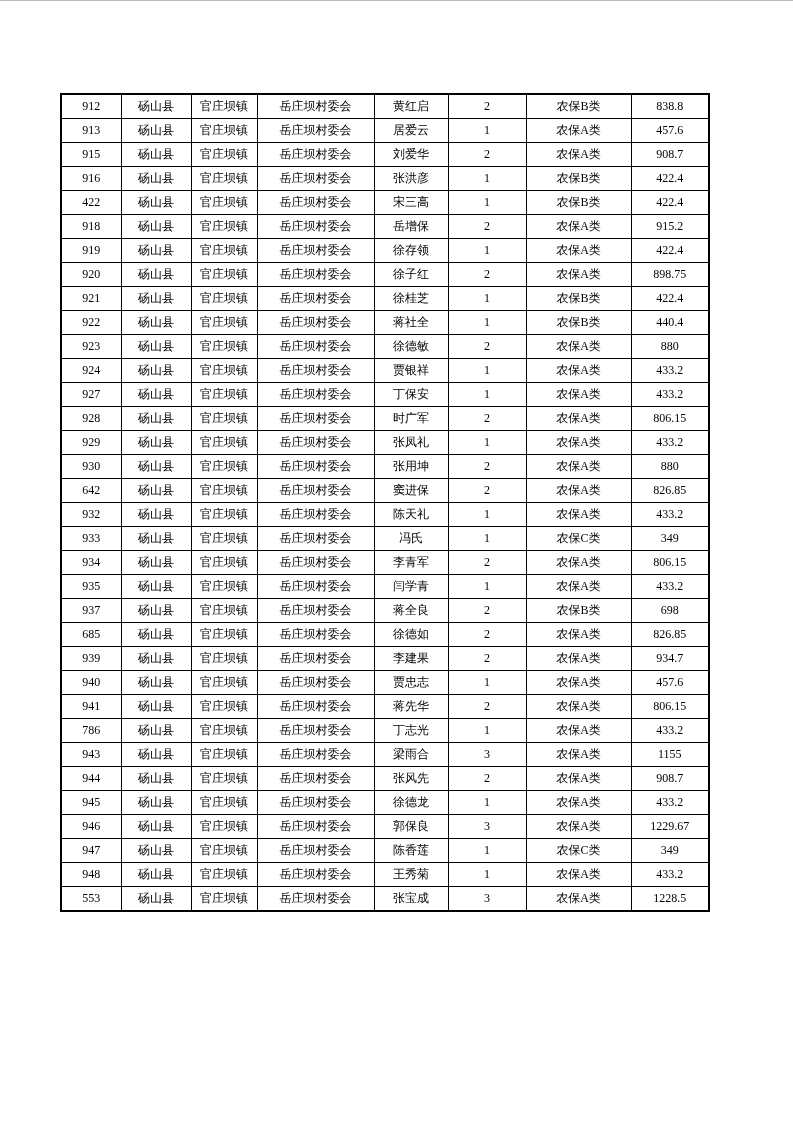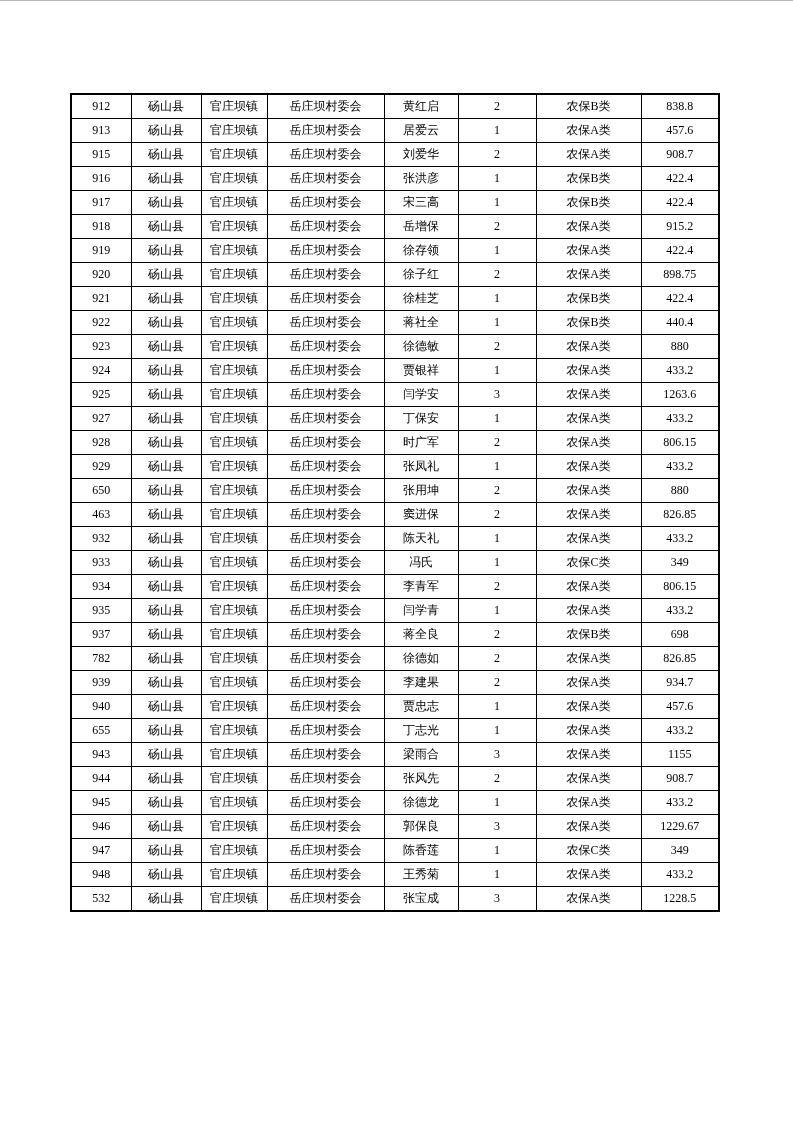--- a/index.html
+++ b/index.html
@@ -19,21 +19,21 @@
     position: absolute;
     top: 0;
     left: 0;
     width: 793px;
     height: 1px;
     background: #b8b8b8;
   }
   table.payment-table {
     position: absolute;
     top: 93px;
-    left: 70px;
+    left: 60px;
     width: 648px;
     border-collapse: collapse;
     table-layout: fixed;
     border: 2px solid #000000;
   }
   table.payment-table td {
     border: 1px solid #000000;
     height: 23px;
     line-height: 23px;
     padding: 0;
@@ -104,21 +104,21 @@
           <td>916</td>
           <td>砀山县</td>
           <td>官庄坝镇</td>
           <td>岳庄坝村委会</td>
           <td>张洪彦</td>
           <td>1</td>
           <td>农保B类</td>
           <td>422.4</td>
         </tr>
         <tr>
-          <td>917</td>
+          <td>422</td>
           <td>砀山县</td>
           <td>官庄坝镇</td>
           <td>岳庄坝村委会</td>
           <td>宋三高</td>
           <td>1</td>
           <td>农保B类</td>
           <td>422.4</td>
         </tr>
         <tr>
           <td>918</td>
@@ -184,30 +184,20 @@
           <td>924</td>
           <td>砀山县</td>
           <td>官庄坝镇</td>
           <td>岳庄坝村委会</td>
           <td>贾银祥</td>
           <td>1</td>
           <td>农保A类</td>
           <td>433.2</td>
         </tr>
         <tr>
-          <td>925</td>
-          <td>砀山县</td>
-          <td>官庄坝镇</td>
-          <td>岳庄坝村委会</td>
-          <td>闫学安</td>
-          <td>3</td>
-          <td>农保A类</td>
-          <td>1263.6</td>
-        </tr>
-        <tr>
           <td>927</td>
           <td>砀山县</td>
           <td>官庄坝镇</td>
           <td>岳庄坝村委会</td>
           <td>丁保安</td>
           <td>1</td>
           <td>农保A类</td>
           <td>433.2</td>
         </tr>
         <tr>
@@ -224,31 +214,31 @@
           <td>929</td>
           <td>砀山县</td>
           <td>官庄坝镇</td>
           <td>岳庄坝村委会</td>
           <td>张凤礼</td>
           <td>1</td>
           <td>农保A类</td>
           <td>433.2</td>
         </tr>
         <tr>
-          <td>650</td>
+          <td>930</td>
           <td>砀山县</td>
           <td>官庄坝镇</td>
           <td>岳庄坝村委会</td>
           <td>张用坤</td>
           <td>2</td>
           <td>农保A类</td>
           <td>880</td>
         </tr>
         <tr>
-          <td>463</td>
+          <td>642</td>
           <td>砀山县</td>
           <td>官庄坝镇</td>
           <td>岳庄坝村委会</td>
           <td>窦进保</td>
           <td>2</td>
           <td>农保A类</td>
           <td>826.85</td>
         </tr>
         <tr>
           <td>932</td>
@@ -294,21 +284,21 @@
           <td>937</td>
           <td>砀山县</td>
           <td>官庄坝镇</td>
           <td>岳庄坝村委会</td>
           <td>蒋全良</td>
           <td>2</td>
           <td>农保B类</td>
           <td>698</td>
         </tr>
         <tr>
-          <td>782</td>
+          <td>685</td>
           <td>砀山县</td>
           <td>官庄坝镇</td>
           <td>岳庄坝村委会</td>
           <td>徐德如</td>
           <td>2</td>
           <td>农保A类</td>
           <td>826.85</td>
         </tr>
         <tr>
           <td>939</td>
@@ -324,21 +314,31 @@
           <td>940</td>
           <td>砀山县</td>
           <td>官庄坝镇</td>
           <td>岳庄坝村委会</td>
           <td>贾忠志</td>
           <td>1</td>
           <td>农保A类</td>
           <td>457.6</td>
         </tr>
         <tr>
-          <td>655</td>
+          <td>941</td>
+          <td>砀山县</td>
+          <td>官庄坝镇</td>
+          <td>岳庄坝村委会</td>
+          <td>蒋先华</td>
+          <td>2</td>
+          <td>农保A类</td>
+          <td>806.15</td>
+        </tr>
+        <tr>
+          <td>786</td>
           <td>砀山县</td>
           <td>官庄坝镇</td>
           <td>岳庄坝村委会</td>
           <td>丁志光</td>
           <td>1</td>
           <td>农保A类</td>
           <td>433.2</td>
         </tr>
         <tr>
           <td>943</td>
@@ -394,21 +394,21 @@
           <td>948</td>
           <td>砀山县</td>
           <td>官庄坝镇</td>
           <td>岳庄坝村委会</td>
           <td>王秀菊</td>
           <td>1</td>
           <td>农保A类</td>
           <td>433.2</td>
         </tr>
         <tr>
-          <td>532</td>
+          <td>553</td>
           <td>砀山县</td>
           <td>官庄坝镇</td>
           <td>岳庄坝村委会</td>
           <td>张宝成</td>
           <td>3</td>
           <td>农保A类</td>
           <td>1228.5</td>
         </tr>
       </tbody>
   </table>

